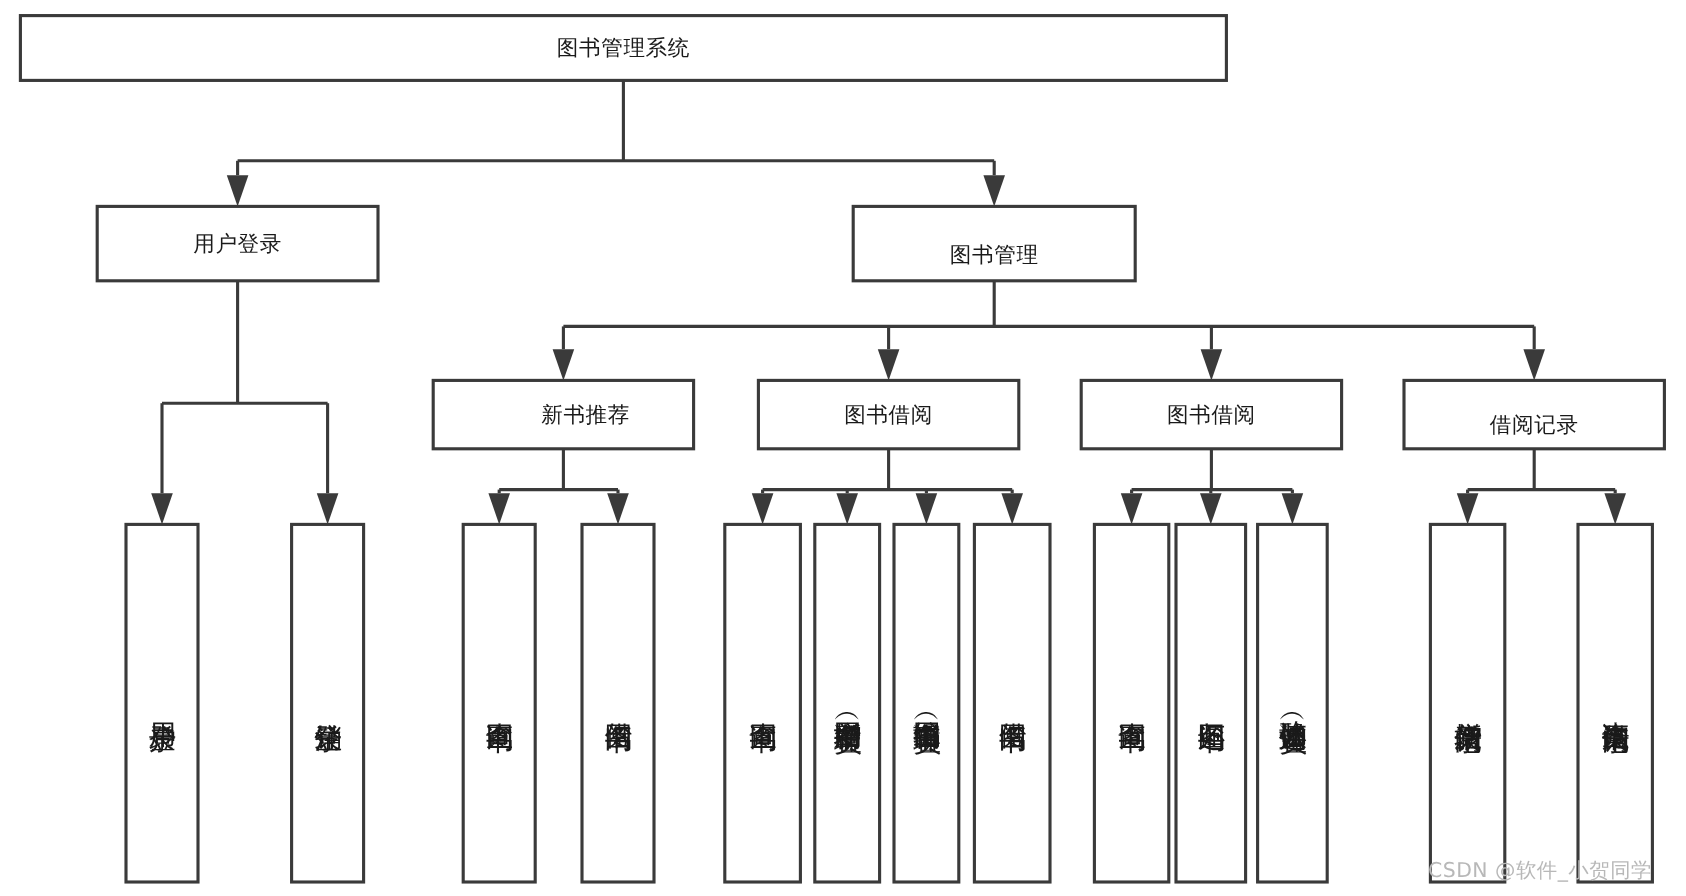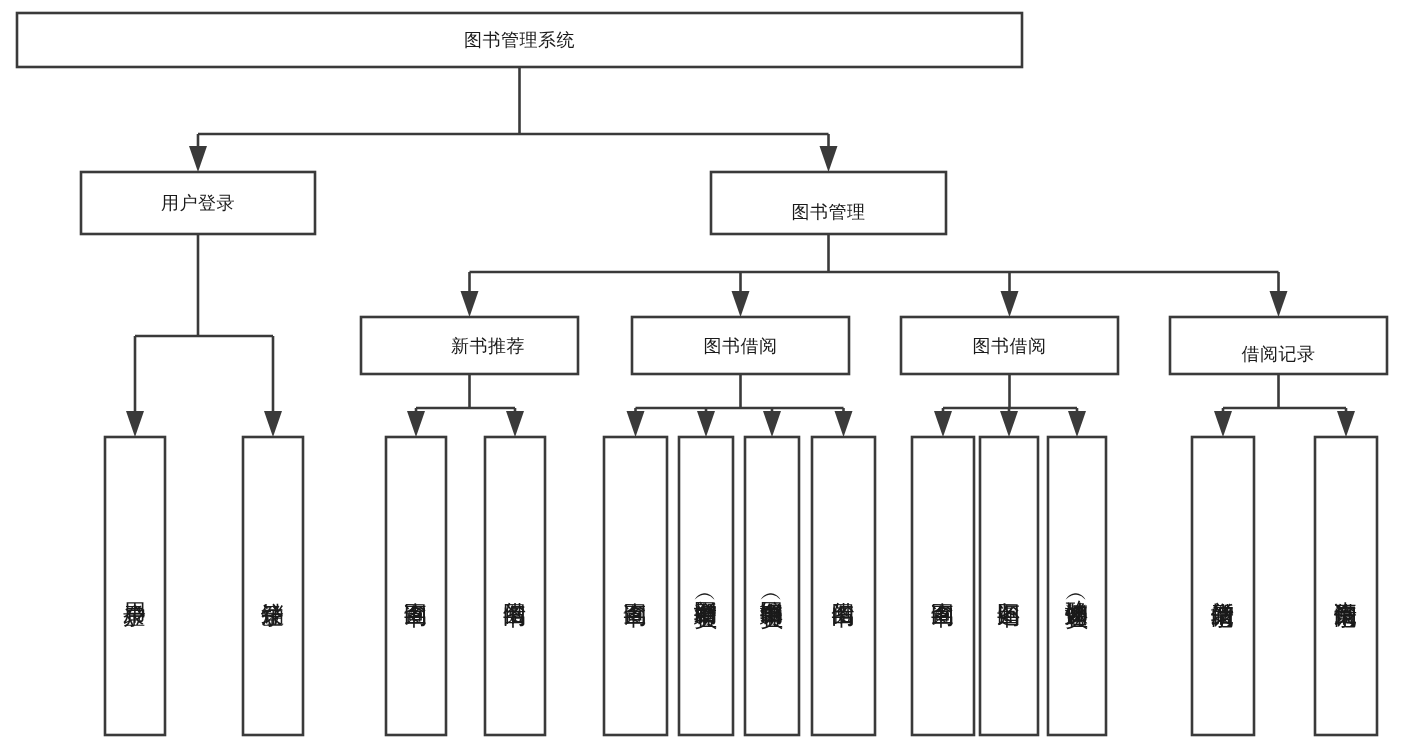--- a/index.html
+++ b/index.html
@@ -176,13 +176,14 @@
       <div class="node-label-v" style="left: 679px; top: 437px; width: 54px; height: 298px;">新增图书（管理员）</div>
       <div class="node-label-v" style="left: 745px; top: 437px; width: 54px; height: 298px;">编辑图书（管理员）</div>
       <div class="node-label-v" style="left: 812px; top: 437px; width: 63px; height: 298px;">借阅图书</div>
       <div class="node-label-v" style="left: 912px; top: 437px; width: 62px; height: 298px;">查询图书</div>
       <div class="node-label-v" style="left: 980px; top: 437px; width: 58px; height: 298px;">归还图书</div>
       <div class="node-label-v" style="left: 1048px; top: 437px; width: 58px; height: 298px;">确认归还（管理员）</div>
       <div class="node-label-v" style="left: 1192px; top: 437px; width: 62px; height: 298px;">新增借阅记录</div>
       <div class="node-label-v" style="left: 1315px; top: 437px; width: 62px; height: 298px;">查询借阅记录</div>
     </div>
 
+  <div class="watermark">CSDN @软件_小贺同学</div>
 </div>
 
 </body></html>

